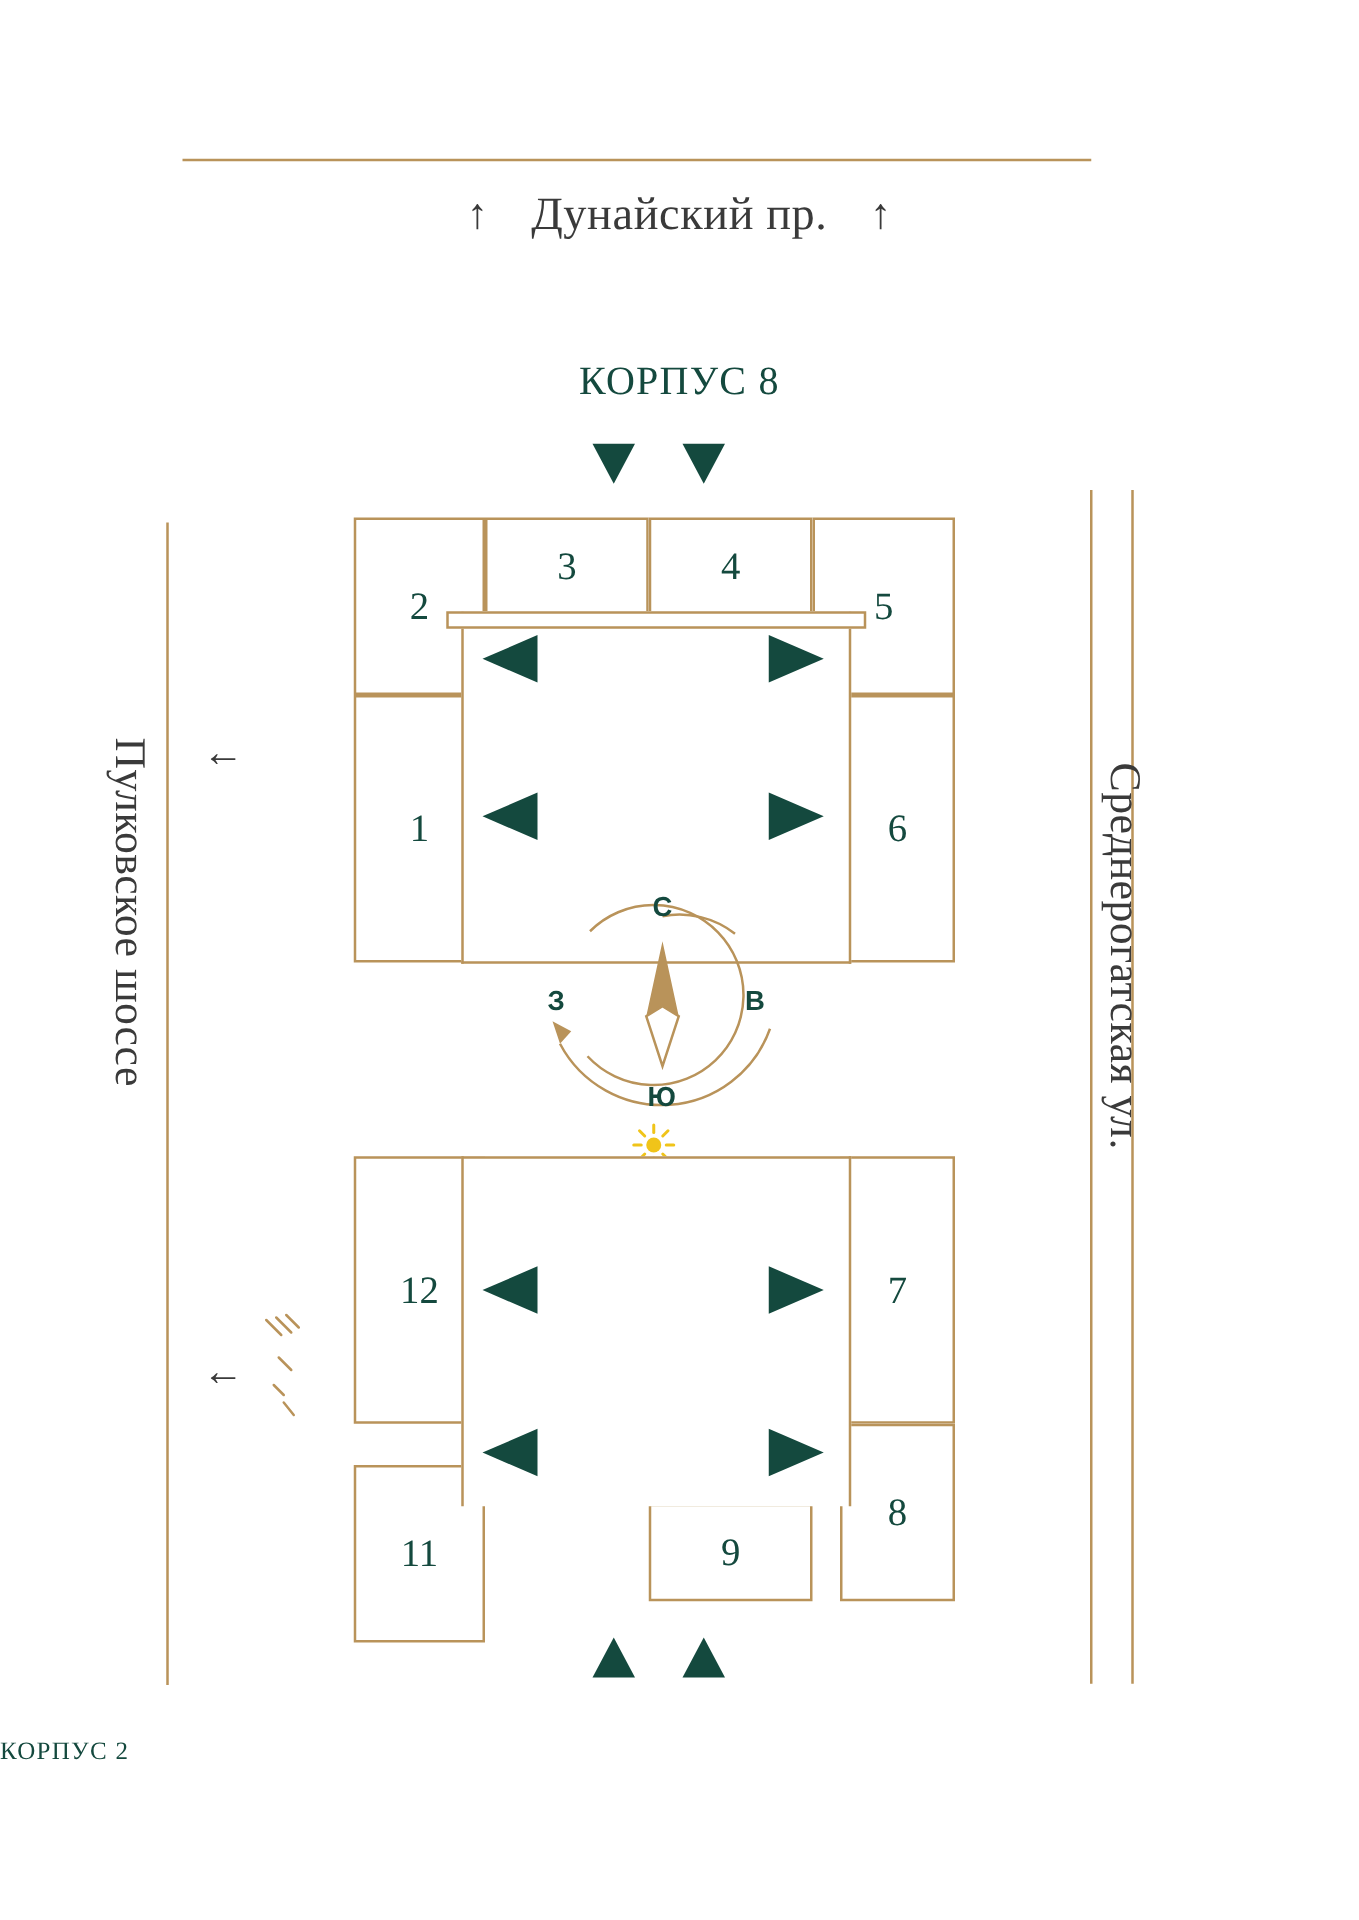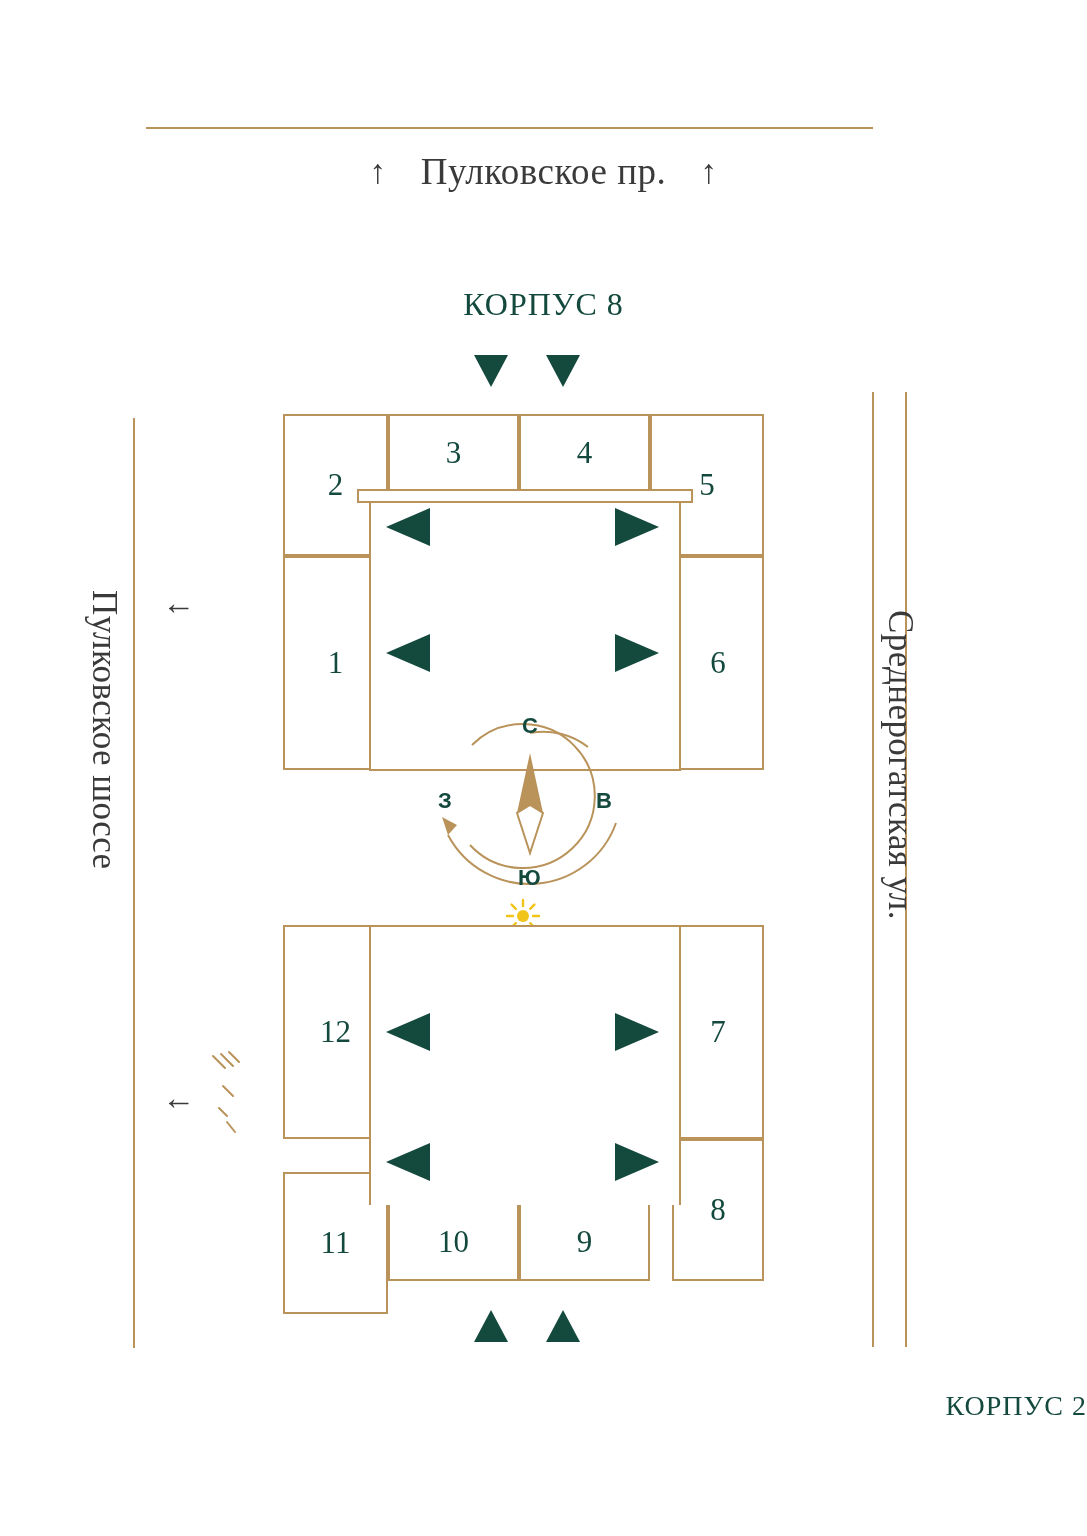--- a/index.html
+++ b/index.html
@@ -115,22 +115,22 @@
     left: 0; right: 0;
     text-align: center;
     font-size: 32px;
     letter-spacing: 1px;
     color: #14493e;
   }
   .korpus2-title {
     position: absolute;
     top: 1390px;
     left: 0; right: 0;
-    text-align: right;
-    font-size: 28px;
+    text-align: left;
+    font-size: 20px;
     letter-spacing: 1px;
     color: #14493e;
   }
 
   
   .tri-down {
     width: 0; height: 0;
     border-left: 17px solid transparent;
     border-right: 17px solid transparent;
     border-top: 32px solid #14493e;
@@ -211,21 +211,21 @@
 
 <div id="plan">
 
   <div class="street-line-top"></div>
   <div class="street-line-left"></div>
   <div class="street-line-right-a"></div>
   <div class="street-line-right-b"></div>
 
   <div class="street-top-label">
     <span class="arrow-up">↑</span>
-    <span>Пулковское пр.</span>
+    <span>Дунайский пр.</span>
     <span class="arrow-up">↑</span>
   </div>
 
   <div class="street-left-arrow-1">←</div>
   <div class="street-left-arrow-2">←</div>
   <div class="street-left-label">Пулковское шоссе</div>
 
   <div class="street-right-label">Среднерогатская ул.</div>
 
   <div class="korpus1-title">КОРПУС 8</div>
@@ -299,23 +299,20 @@
   <div class="blk" style="left:283px; top:925px; width:105px; height:214px;text-align:right;">
     <span>12</span>
   </div>
   <div class="blk" style="left:672px; top:925px; width:92px; height:214px;">
     <span>7</span>
   </div>
 
   <div class="blk" style="left:283px; top:1172px; width:105px; height:142px;">
     <span>11</span>
   </div>
-  <div class="blk" style="left:388px; top:1203px; width:131px; height:78px;">
-    <span>10</span>
-  </div>
   <div class="blk" style="left:519px; top:1203px; width:131px; height:78px;">
     <span>9</span>
   </div>
   <div class="blk" style="left:672px; top:1139px; width:92px; height:142px;">
     <span>8</span>
   </div>
 
   <div class="court" style="left:369px; top:925px; width:312px; height:280px; border-bottom:none;"></div>
 
   <div class="abs tri-left" style="left:386px; top:1013px;"></div>

